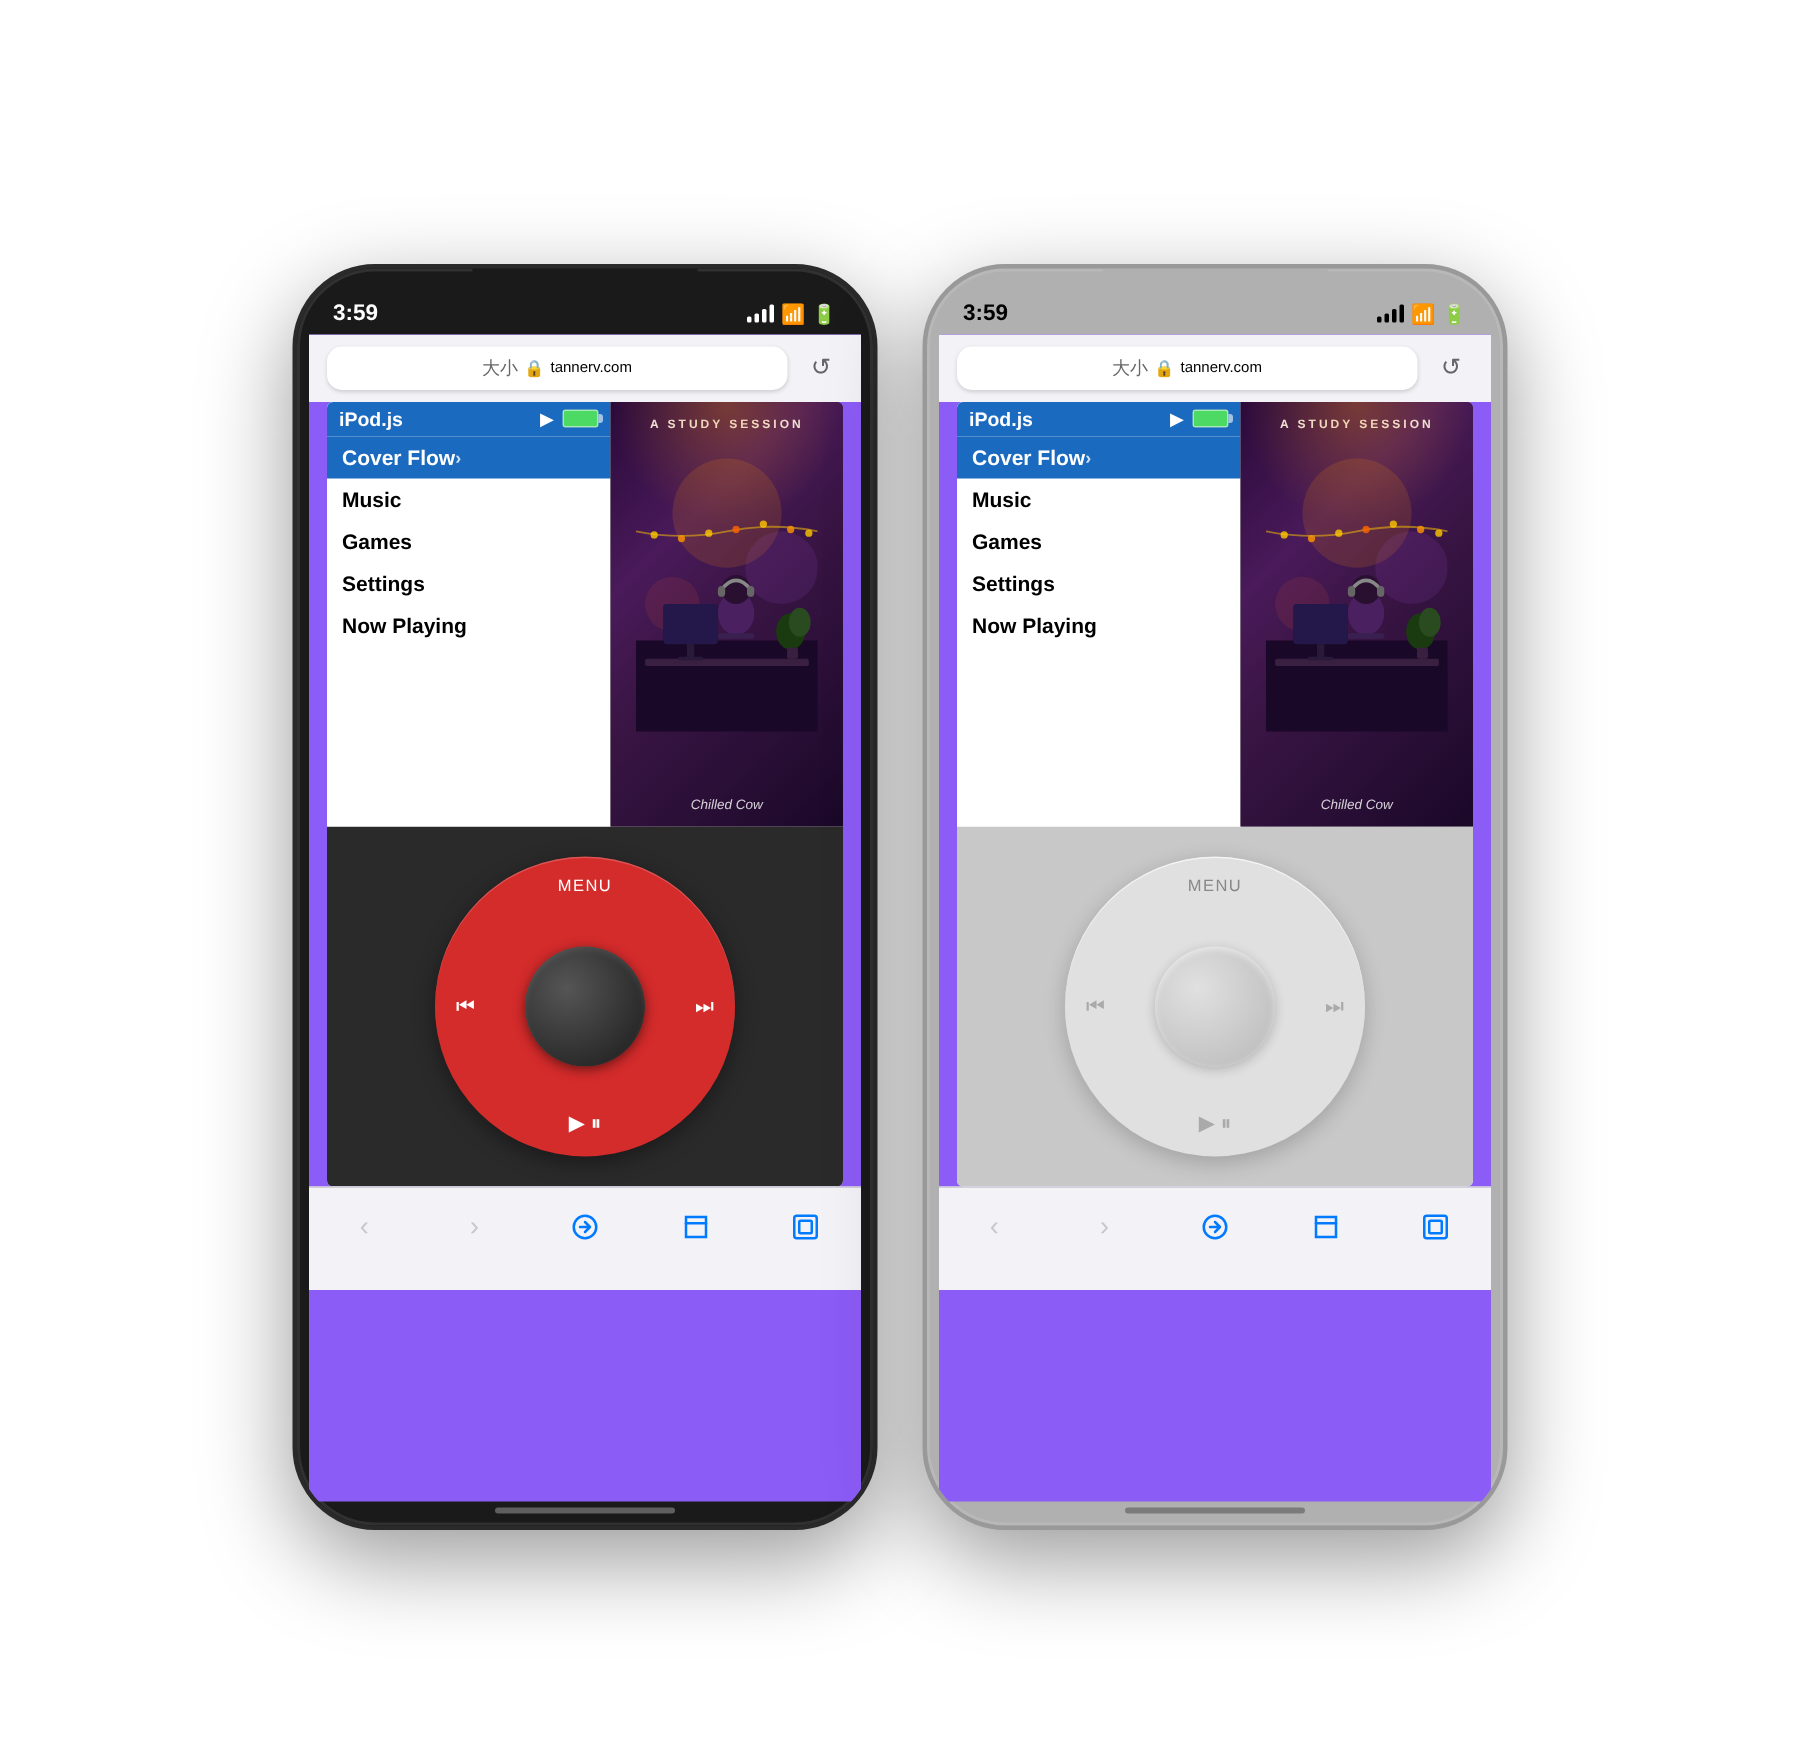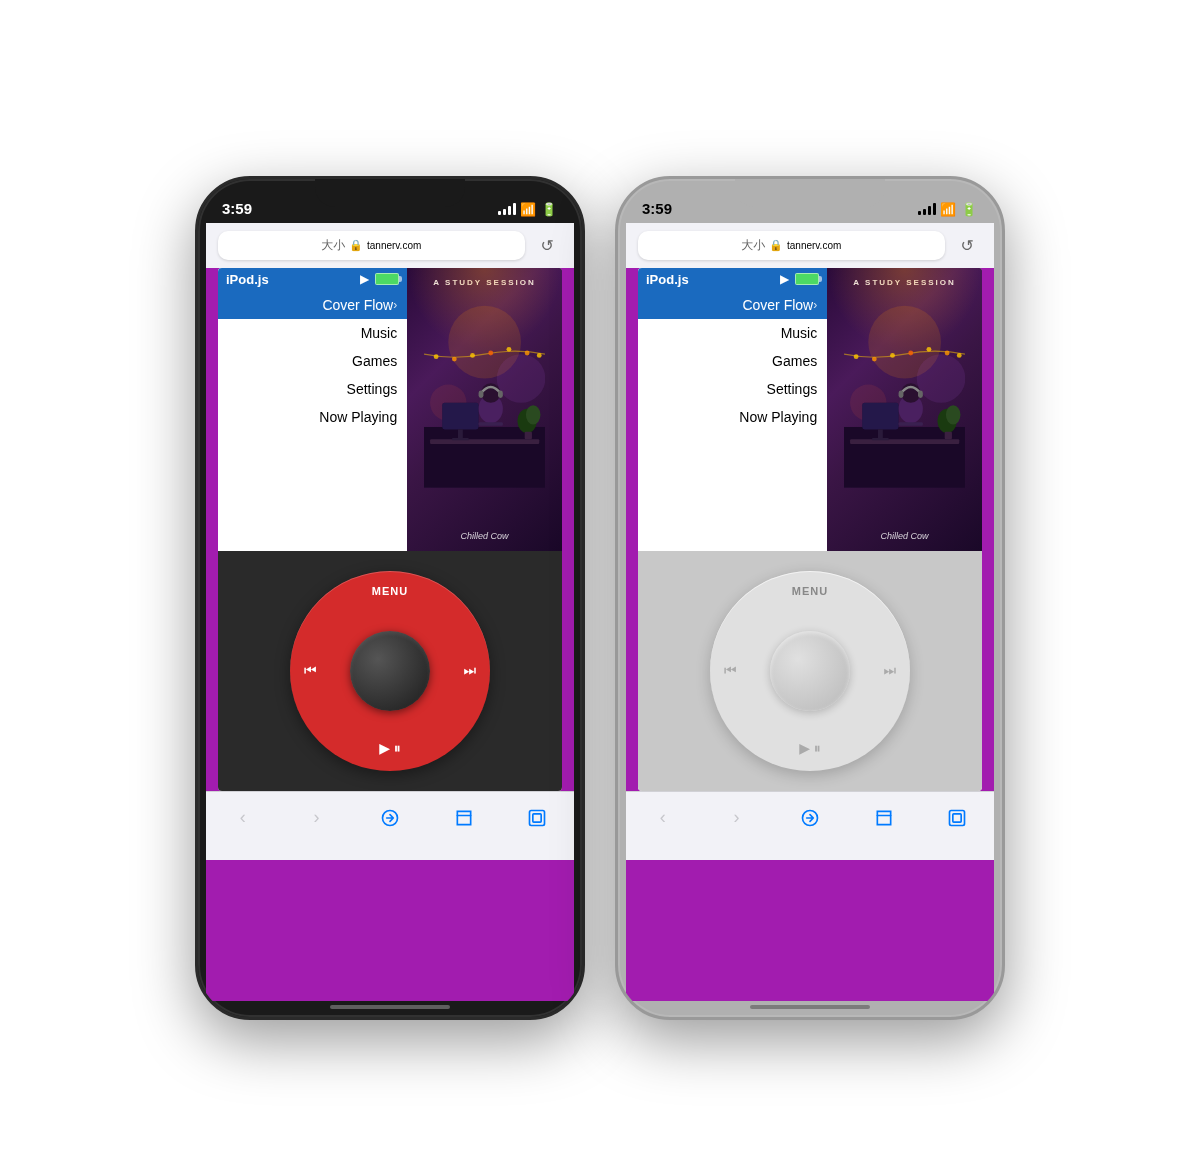--- a/index.html
+++ b/index.html
@@ -96,21 +96,21 @@
     .signal-bar {
       width: 3px;
       background: currentColor;
       border-radius: 1px;
     }
 
     
     .screen {
       width: calc(100% - 16px);
       flex: 1;
-      background: #a21caf;
+      background: #8b5cf6;
       margin: 0 8px;
       overflow: hidden;
       position: relative;
     }
 
     
     .browser-chrome {
       background: #f2f2f7;
       width: 100%;
     }
@@ -230,24 +230,24 @@
     .battery-fill {
       width: 80%;
       height: 100%;
       background: #4cd964;
       border-radius: 1px;
     }
 
     .menu-item {
       padding: 6px 10px;
       font-size: 14px;
-      font-weight: 400;
-      display: flex;
-      align-items: center;
-      justify-content: flex-end;
+      font-weight: 700;
+      display: flex;
+      align-items: center;
+      justify-content: flex-start;
       color: #000;
       border-bottom: none;
     }
 
     .menu-item.selected {
       background: #1a6abf;
       color: white;
     }
 
     .menu-chevron {
@@ -335,21 +335,21 @@
 
     .click-wheel-silver {
       background: #e0e0e0;
       box-shadow: 0 4px 15px rgba(0,0,0,0.2), inset 0 1px 0 rgba(255,255,255,0.6);
     }
 
     .wheel-menu-label {
       position: absolute;
       top: 14px;
       font-size: 11px;
-      font-weight: 700;
+      font-weight: 400;
       letter-spacing: 1px;
     }
 
     .wheel-menu-label-red { color: white; }
     .wheel-menu-label-silver { color: #888; }
 
     .wheel-prev {
       position: absolute;
       left: 14px;
       font-size: 14px;

